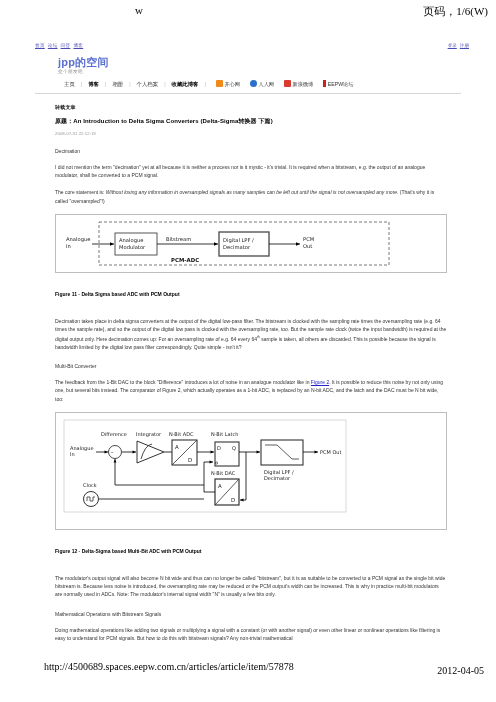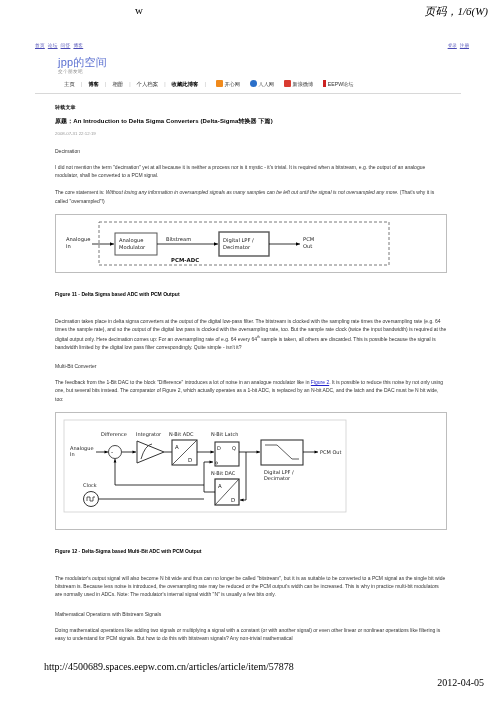--- a/index.html
+++ b/index.html
@@ -6,30 +6,30 @@
   body{
     width:496px;height:702px;background:#ffffff;
     font-family:"Liberation Sans",sans-serif;
     color:#000;overflow:hidden;position:relative;
   }
   .page{position:relative;width:496px;height:702px;box-sizing:border-box;}
 
   
   .print-header{position:absolute;top:4px;left:0;width:496px;height:22px;}
   .ph-left{position:absolute;left:135px;top:0;font-family:"Liberation Serif",serif;font-size:11px;}
-  .ph-right{position:absolute;right:8px;top:0;font-family:"Liberation Serif",serif;font-size:11px;white-space:nowrap;font-style:italic;}
+  .ph-right{position:absolute;right:8px;top:0;font-family:"Liberation Serif",serif;font-size:11px;white-space:nowrap;}
 
   
   .site{position:absolute;top:43px;left:0;width:496px;}
   .toplinks{position:absolute;left:35px;top:0;font-size:4.6px;color:#4a4ab5;letter-spacing:.3px;white-space:nowrap;}
   .toplinks span{text-decoration:underline;margin-right:3px;}
   .toplinks-right{position:absolute;right:27px;top:0;font-size:4.6px;color:#4a4ab5;white-space:nowrap;}
   .toplinks-right span{text-decoration:underline;margin-left:3px;}
 
-  .blogtitle{position:absolute;left:58px;top:12px;font-size:11px;color:#5a6fd0;font-weight:normal;letter-spacing:.2px;}
+  .blogtitle{position:absolute;left:58px;top:12px;font-size:11px;color:#5a6fd0;font-weight:bold;letter-spacing:.2px;}
   .blogsub{position:absolute;left:58px;top:26px;font-size:4.6px;color:#888;letter-spacing:.4px;}
 
   .navbar{position:absolute;left:58px;top:37px;width:400px;height:12px;font-size:5.4px;white-space:nowrap;}
   .navbar .nitem{color:#333;margin:0 6px;}
   .navbar .nitem.bold{font-weight:bold;color:#000;}
   .navbar .sep{color:#bbb;}
   .navbar .micro{margin-left:10px;}
   .badge{display:inline-block;width:7px;height:7px;border-radius:1px;vertical-align:-1px;margin-right:1.5px;}
   .badge.kaixin{background:#f08a1c;}
   .badge.renren{background:#2a6fc9;border-radius:50%;}
@@ -53,21 +53,21 @@
   
   .figbox{border:1px solid #bdbdbd;background:#fff;margin:6px 0 10px 0;position:relative;}
   .fig1{height:57px;width:390px;}
   .fig2{height:116px;width:390px;}
   .figcap{font-size:5px;font-weight:bold;color:#000;margin:18px 0 20px 0;}
   .figsvg{display:block;}
 
   
   .footer{position:absolute;left:0;bottom:14px;width:496px;font-family:"Liberation Serif",serif;font-size:10px;}
   .f-url{position:absolute;left:44px;bottom:16px;white-space:nowrap;}
-  .f-date{position:absolute;right:12px;bottom:0;white-space:nowrap;}
+  .f-date{position:absolute;right:12px;bottom:12px;white-space:nowrap;}
 </style>
 </head>
 <body>
 
 <div class="page">
 
   <div class="print-header">
     <div class="ph-left">w</div>
     <div class="ph-right">页码，1/6(W)</div>
   </div>

